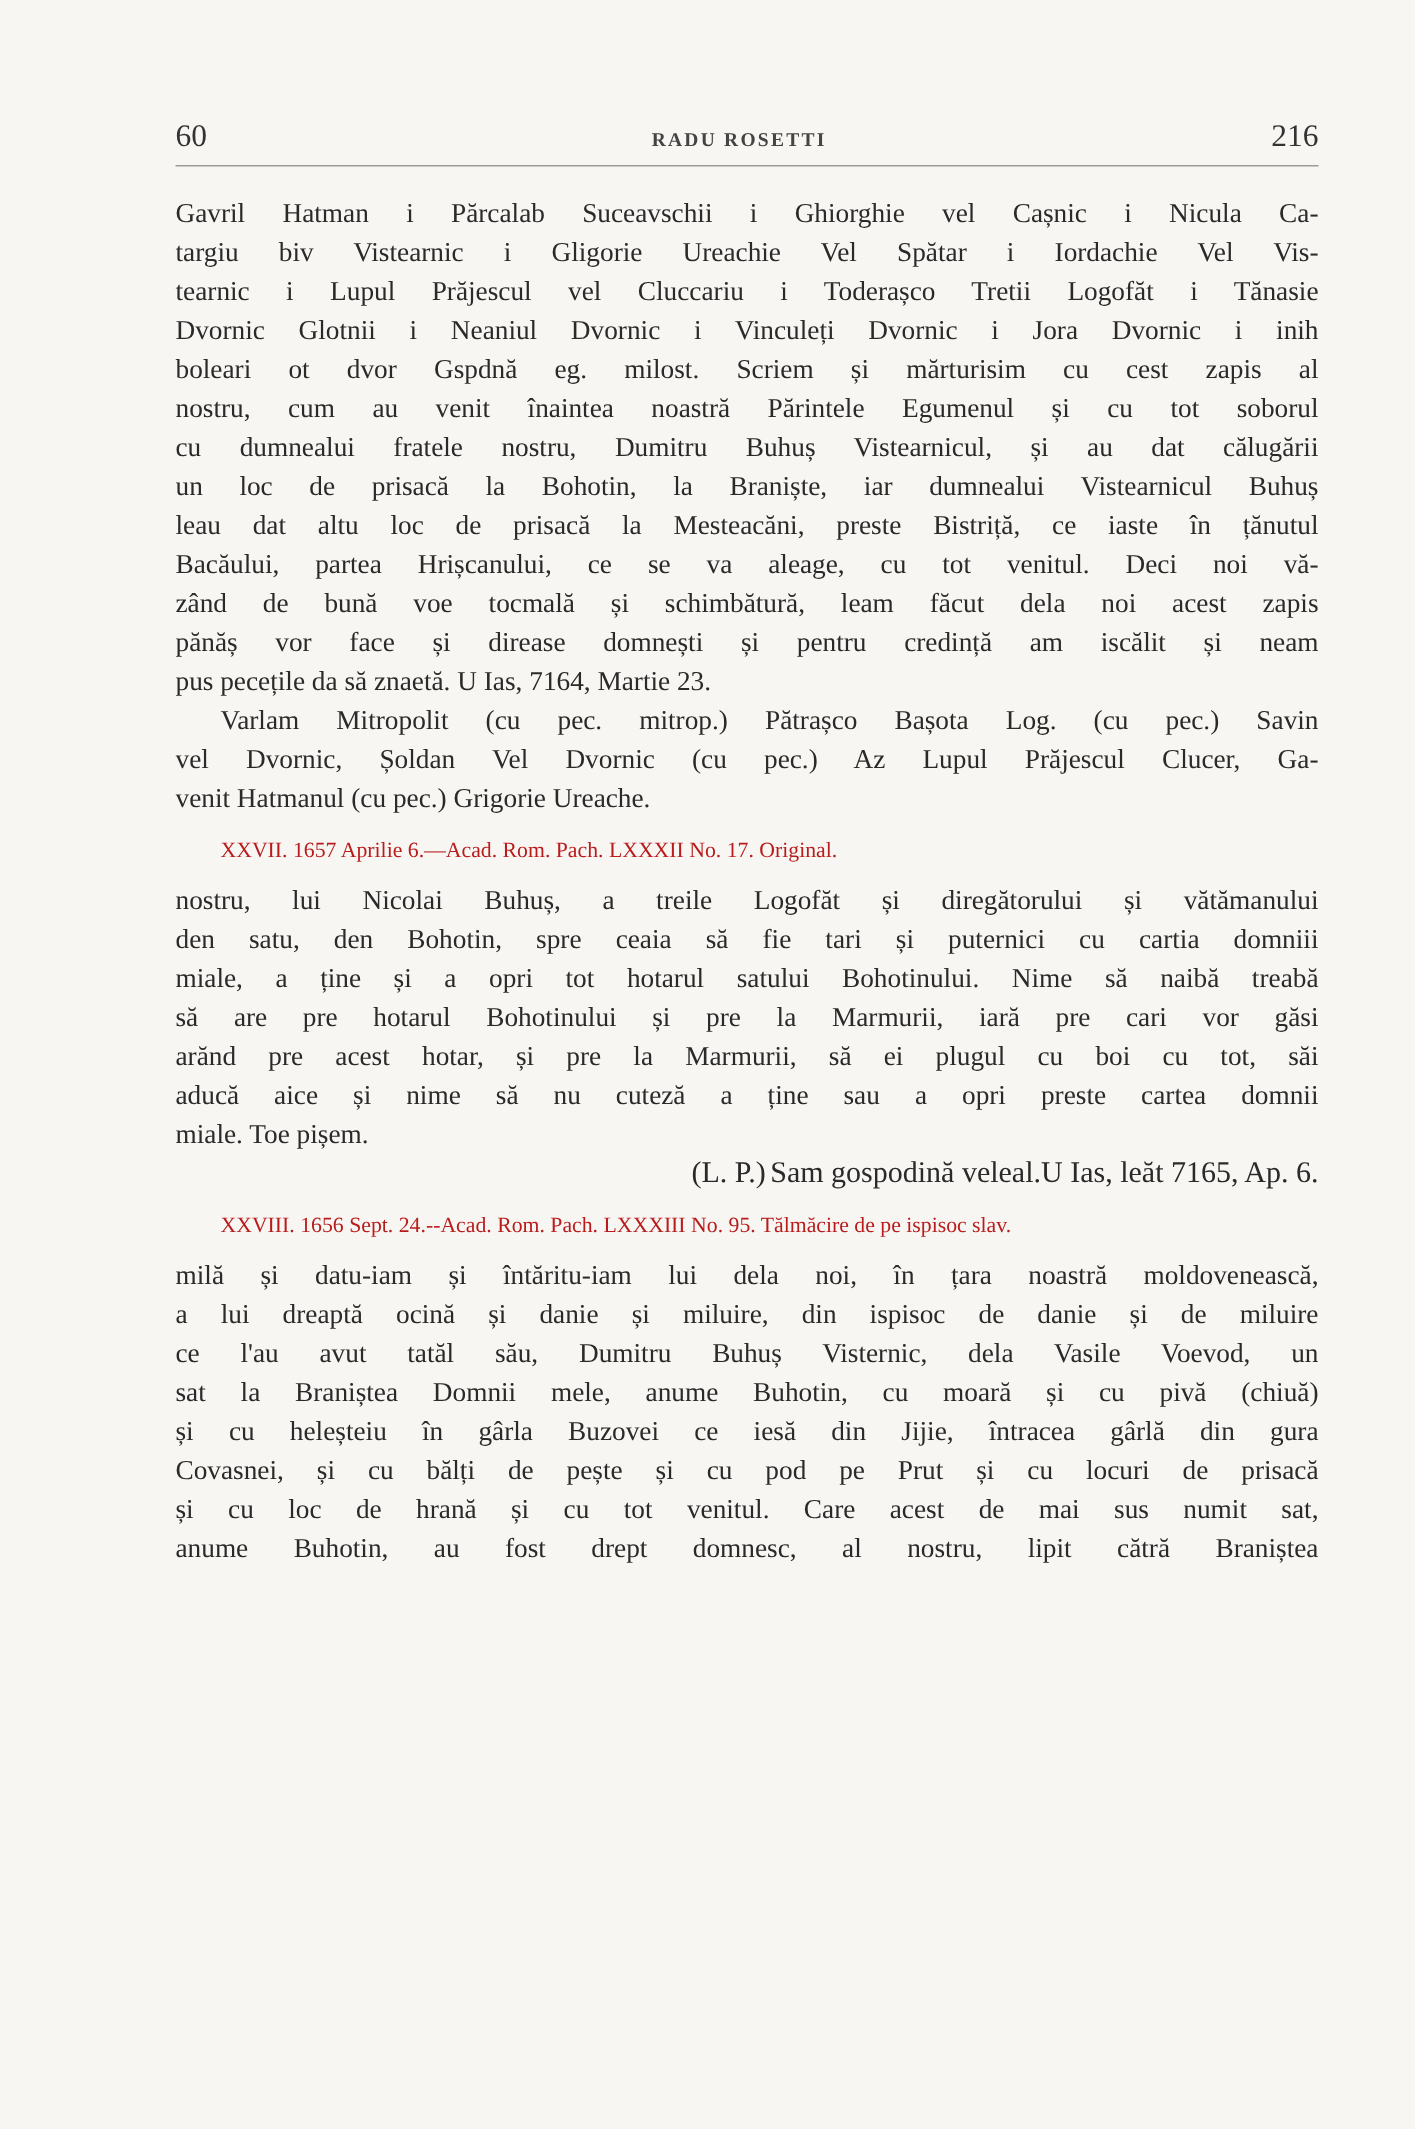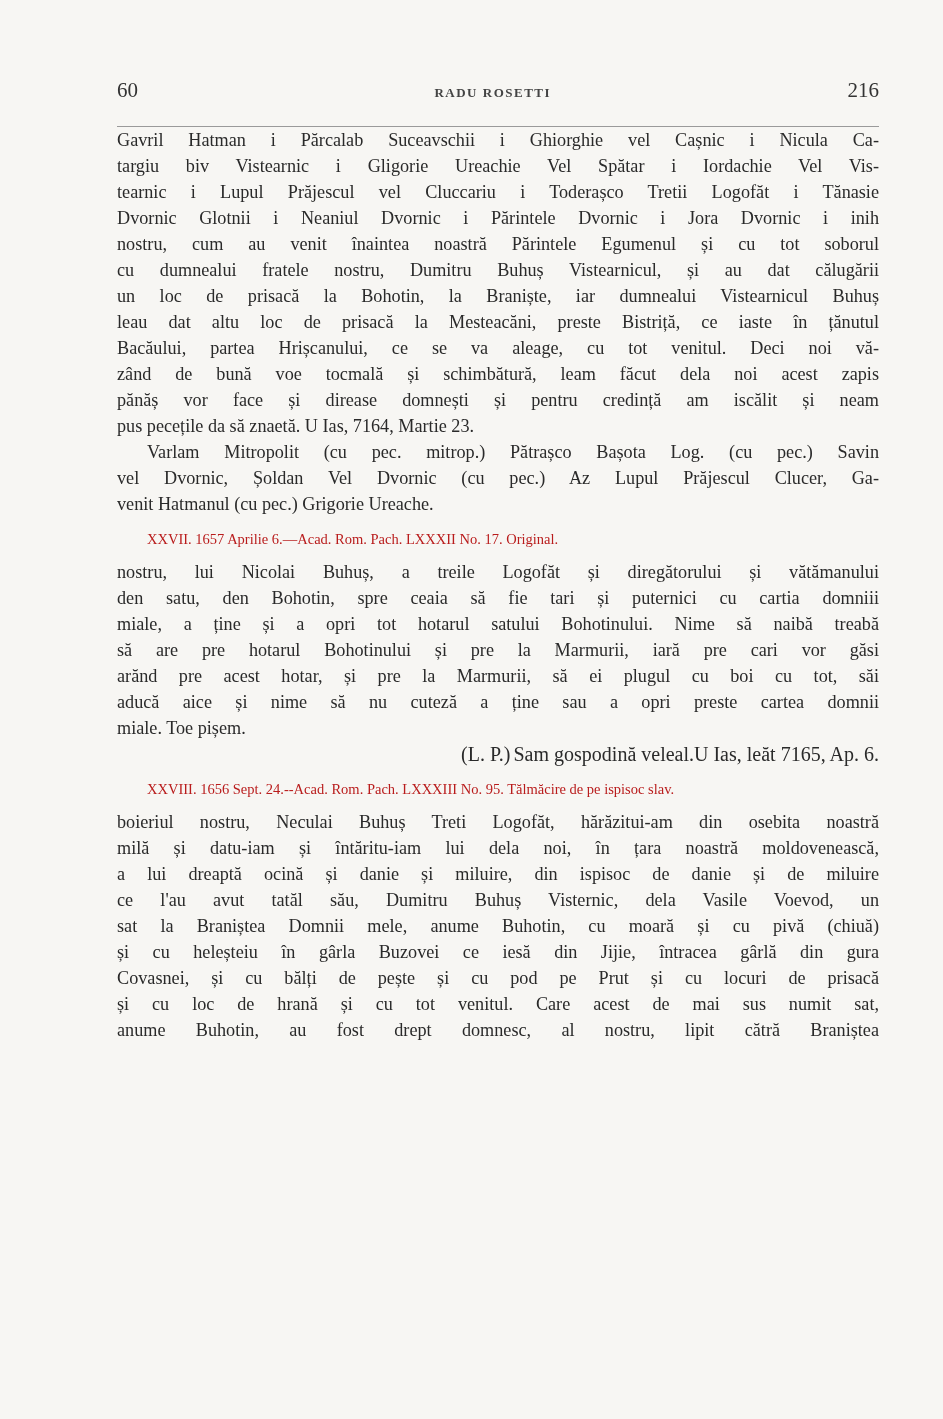--- a/index.html
+++ b/index.html
@@ -13,25 +13,25 @@
   }
   .page {
     position: absolute;
     left: 117px; top: 78px;
     width: 762px;
   }
   .header {
     display: flex; justify-content: space-between; align-items: baseline;
     height: 28px;
     border-bottom: 1px solid #9a9a9a;
-    padding-bottom: 20px;
+    padding-bottom: 4px;
   }
   .header .num { font-size: 21px; color: #333; }
   .header .title { font-size: 13px; letter-spacing: 1.5px; font-weight: bold; color: #444; }
-  .body { }
+  .body { margin-top: 18px; }
   .line {
     font-size: 18.2px;
     line-height: 26px;
     height: 26px;
     white-space: nowrap;
     text-align: justify;
     text-align-last: justify;
     overflow: hidden;
   }
   .line.last { text-align-last: left; }
@@ -63,21 +63,22 @@
     <span class="num">60</span>
     <span class="title">RADU ROSETTI</span>
     <span class="num">216</span>
   </div>
 
   <div class="body">
     <div>
       <div class="line">Gavril Hatman i Părcalab Suceavschii i Ghiorghie vel Cașnic i Nicula Ca-</div>
       <div class="line">targiu biv Vistearnic i Gligorie Ureachie Vel Spătar i Iordachie Vel Vis-</div>
       <div class="line">tearnic i Lupul Prăjescul vel Cluccariu i Toderașco Tretii Logofăt i Tănasie</div>
-      <div class="line">Dvornic Glotnii i Neaniul Dvornic i Părintele Dvornic i Jora Dvornic i inih</div>
+      <div class="line">Dvornic Glotnii i Neaniul Dvornic i Vinculeți Dvornic i Jora Dvornic i inih</div>
+      <div class="line">boleari ot dvor Gspdnă eg. milost. Scriem și mărturisim cu cest zapis al</div>
       <div class="line">nostru, cum au venit înaintea noastră Părintele Egumenul și cu tot soborul</div>
       <div class="line">cu dumnealui fratele nostru, Dumitru Buhuș Vistearnicul, și au dat călugării</div>
       <div class="line">un loc de prisacă la Bohotin, la Braniște, iar dumnealui Vistearnicul Buhuș</div>
       <div class="line">leau dat altu loc de prisacă la Mesteacăni, preste Bistriță, ce iaste în țănutul</div>
       <div class="line">Bacăului, partea Hrișcanului, ce se va aleage, cu tot venitul. Deci noi vă-</div>
       <div class="line">zând de bună voe tocmală și schimbătură, leam făcut dela noi acest zapis</div>
       <div class="line">pănăș vor face și direase domnești și pentru credință am iscălit și neam</div>
       <div class="line last">pus pecețile da să znaetă. U Ias, 7164, Martie 23.</div>
     </div>
 
@@ -106,21 +107,20 @@
           <span>U Ias, leăt 7165, Ap. 6.</span>
         </div>
       </div>
     </div>
 
     <div class="gap-m"></div>
     <div class="citation">XXVIII. 1656 Sept. 24.--Acad. Rom. Pach. LXXXIII No. 95. Tălmăcire de pe ispisoc slav.</div>
     <div class="gap-s"></div>
 
     <div>
-      <div class="line">boieriul nostru, Neculai Buhuș Treti Logofăt, hărăzitui-am din osebita noastră</div>
       <div class="line">milă și datu-iam și întăritu-iam lui dela noi, în țara noastră moldovenească,</div>
       <div class="line">a lui dreaptă ocină și danie și miluire, din ispisoc de danie și de miluire</div>
       <div class="line">ce l'au avut tatăl său, Dumitru Buhuș Visternic, dela Vasile Voevod, un</div>
       <div class="line">sat la Braniștea Domnii mele, anume Buhotin, cu moară și cu pivă (chiuă)</div>
       <div class="line">și cu heleșteiu în gârla Buzovei ce iesă din Jijie, întracea gârlă din gura</div>
       <div class="line">Covasnei, și cu bălți de pește și cu pod pe Prut și cu locuri de prisacă</div>
       <div class="line">și cu loc de hrană și cu tot venitul. Care acest de mai sus numit sat,</div>
       <div class="line">anume Buhotin, au fost drept domnesc, al nostru, lipit cătră Braniștea</div>
     </div>
   </div>

